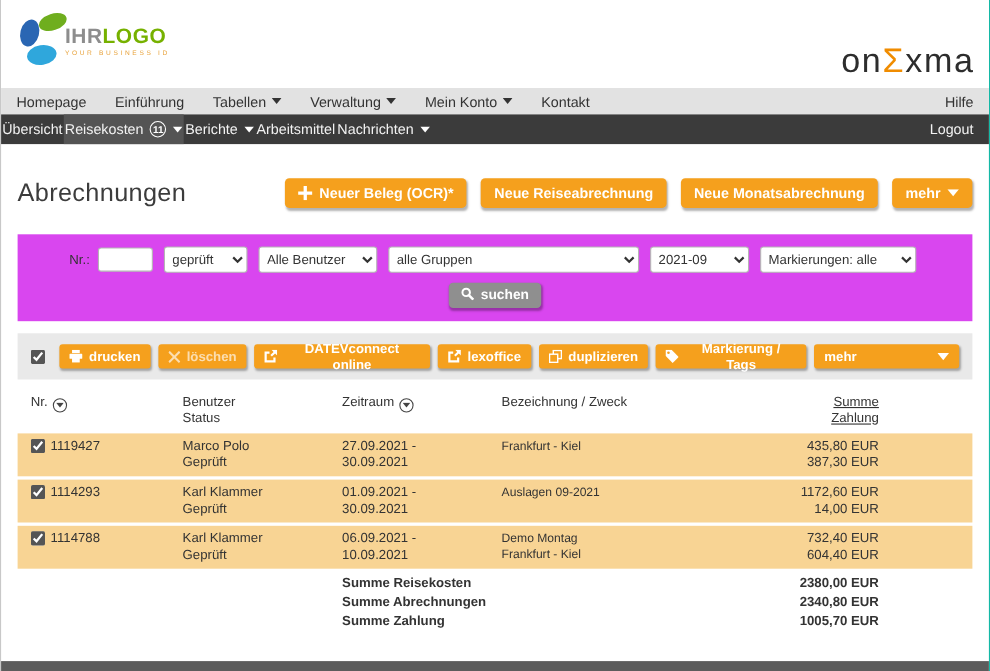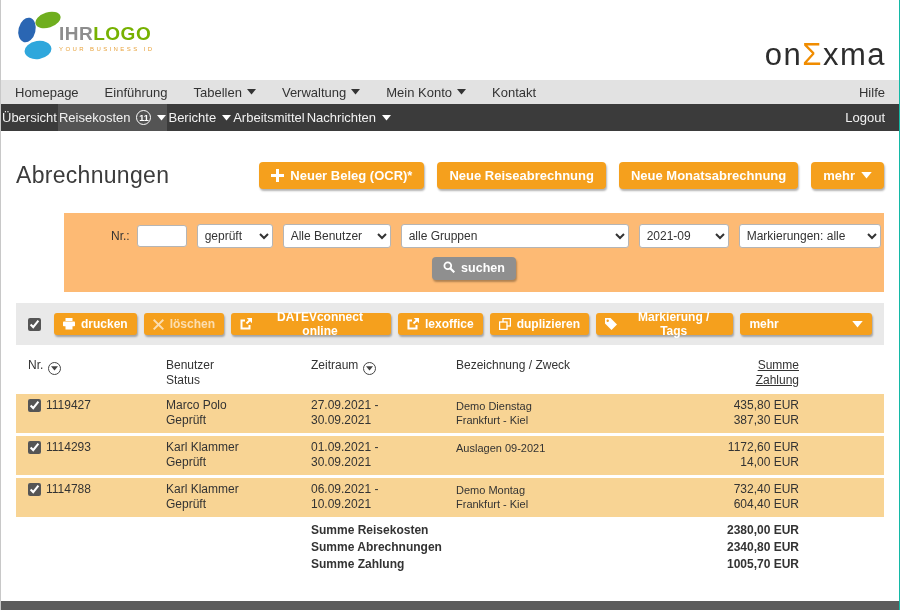--- a/index.html
+++ b/index.html
@@ -61,21 +61,21 @@
     border: none; border-radius: 4px; cursor: pointer;
     box-shadow: 1px 2px 2px rgba(0,0,0,0.3);
     font-family: inherit;
   }
   .btn-lg { font-size: 13px; padding: 6px 12px; height: 27px; }
   .btn-sm { font-size: 12px; padding: 4px 9px; height: 22px; border-radius: 3px; }
   .btn .muted { opacity: 0.65; }
   .btn-more-wide { width: 132px; justify-content: space-between; }
 
   
-  .filter-panel { margin-top: 24px; background: #fdba74; padding: 11px 0 12px; margin-left: 48px; }
+  .filter-panel { margin-top: 24px; background: #d946ef; padding: 11px 0 12px; }
   .filter-row {
     display: flex; align-items: center; gap: 10px;
     padding-left: 47px; font-size: 12px; color: #333;
   }
   .filter-row label { margin-right: -3px; }
   .nr-input {
     width: 50px; height: 22px; border: 1px solid #b5b5b5; border-radius: 3px;
     background: #fff; font-family: inherit; font-size: 12px; padding: 0 4px;
   }
   select {
@@ -378,21 +378,20 @@
         <div>1119427</div>
         <div>
           <div>Marco Polo</div>
             <div>Geprüft</div>
         </div>
         <div>
           <div>27.09.2021 -</div>
             <div>30.09.2021</div>
         </div>
         <div class="cell-desc">
-          <div>Demo Dienstag</div>
             <div>Frankfurt - Kiel</div>
         </div>
         <div class="cell-sum">
           <div>435,80 EUR</div>
             <div>387,30 EUR</div>
         </div>
       </div>
 
       <div class="grid-cols trow">
         <div class="cb"><input type="checkbox" checked="" style=""></div>

